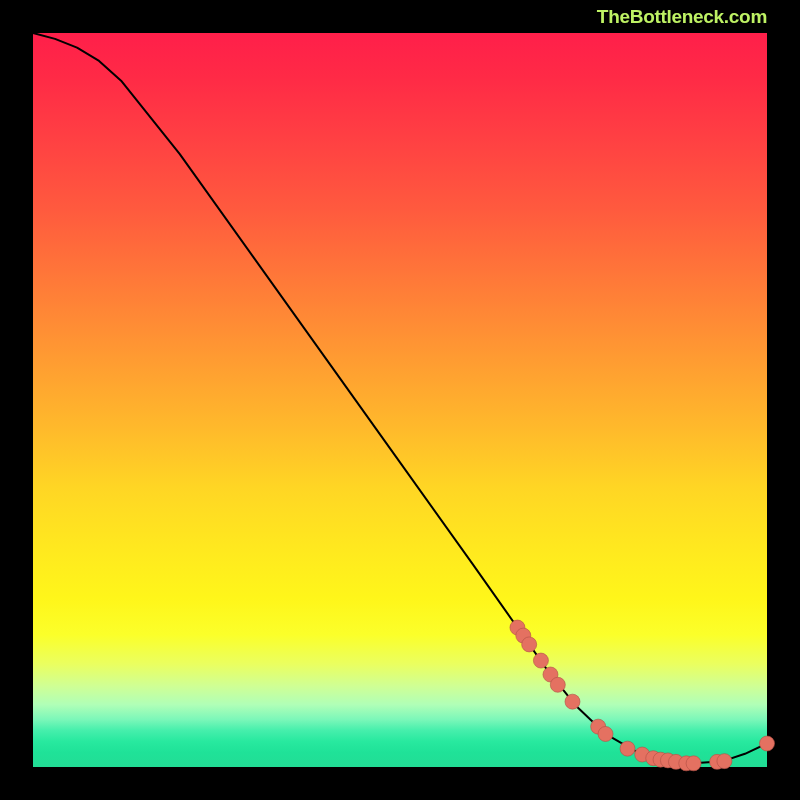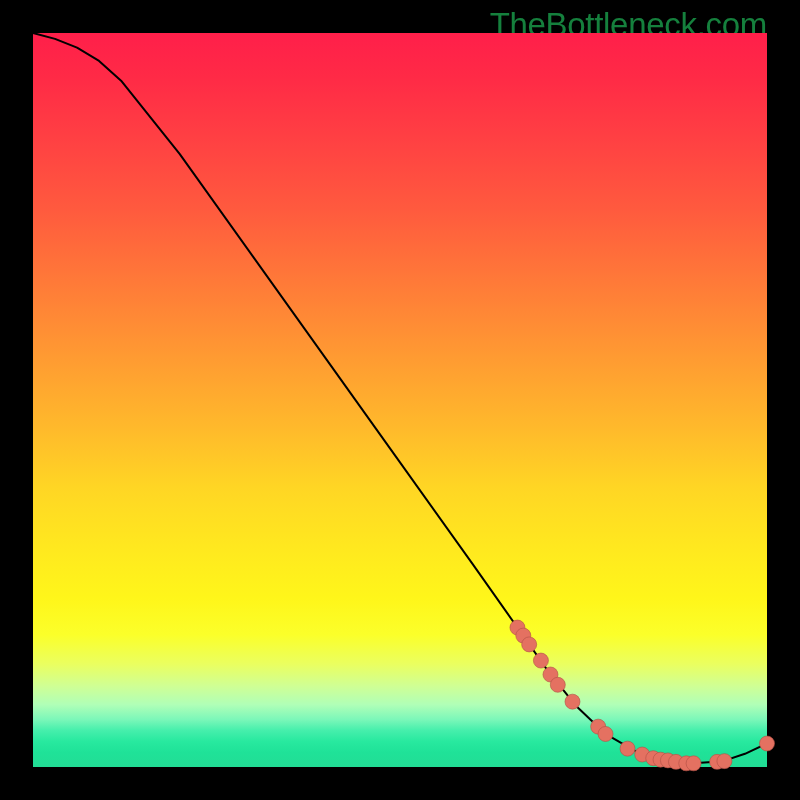--- a/index.html
+++ b/index.html
@@ -52,23 +52,23 @@
     left: 0;
     top: 0;
     width: 100%;
     height: 100%;
     overflow: visible;
   }
   .attribution {
     position: absolute;
     top: 6px;
     right: 33px;
-    color: #15803d;
-    font-size: 33px;
-    font-weight: 400;
+    color: #bef264;
+    font-size: 19px;
+    font-weight: 700;
     letter-spacing: -0.3px;
     user-select: none;
   }
 </style>
 </head>
 <body>
 
 <div class="stage">
   <div class="attribution">TheBottleneck.com</div>
 

